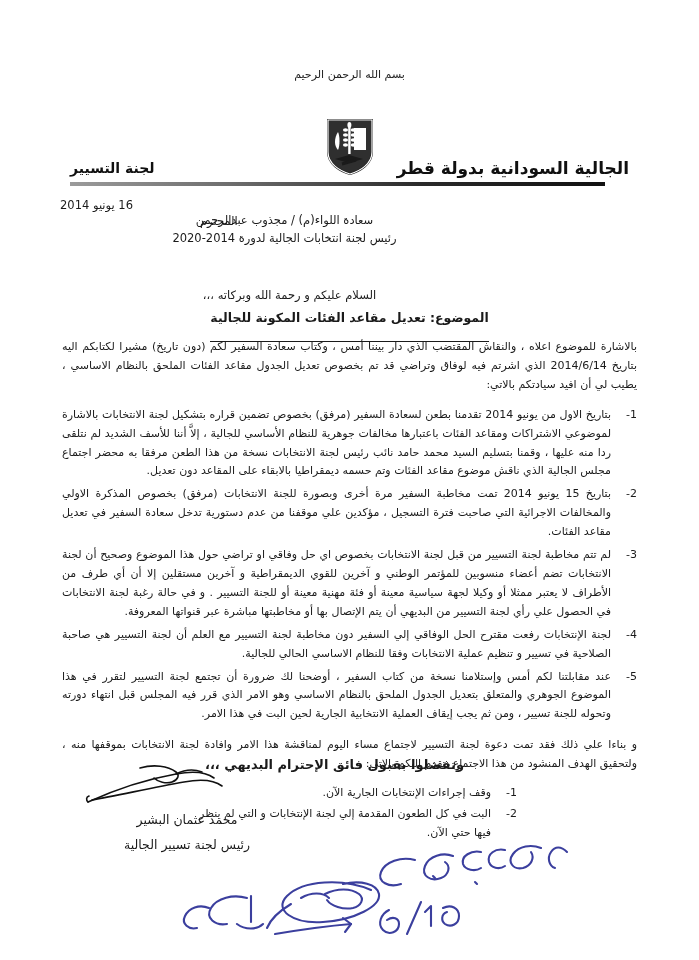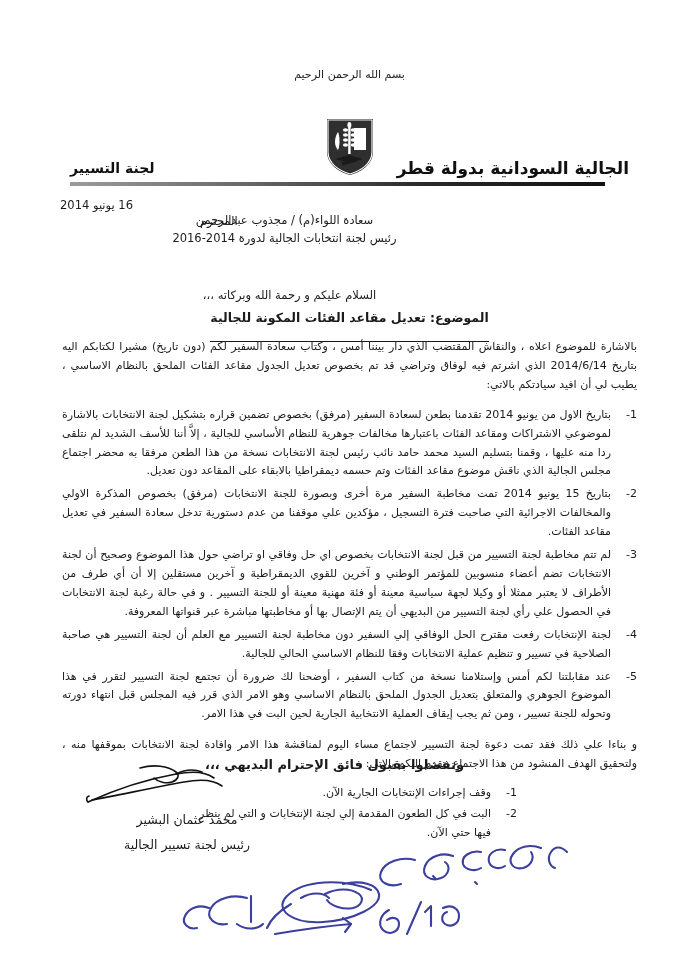--- a/index.html
+++ b/index.html
@@ -284,21 +284,21 @@
   </div>
   <div class="hrule"></div>
 
   <div class="meta">
     <div class="date-line">16 يونيو 2014</div>
 
     <div class="addr-wrap">
       <div class="addr-honor">المحترم</div>
       <div class="addr-block">
         <div>سعادة اللواء(م) / مجذوب عبدالرحمن</div>
-        <div>رئيس لجنة انتخابات الجالية  لدورة 2014-2016</div>
+        <div>رئيس لجنة انتخابات الجالية  لدورة 2014-2020</div>
       </div>
     </div>
   </div>
 
   <div class="greeting">السلام عليكم و رحمة الله وبركاته ،،،</div>
 
   <div class="subject">
     <span>الموضوع: تعديل مقاعد الفئات المكونة للجالية</span>
   </div>
 

